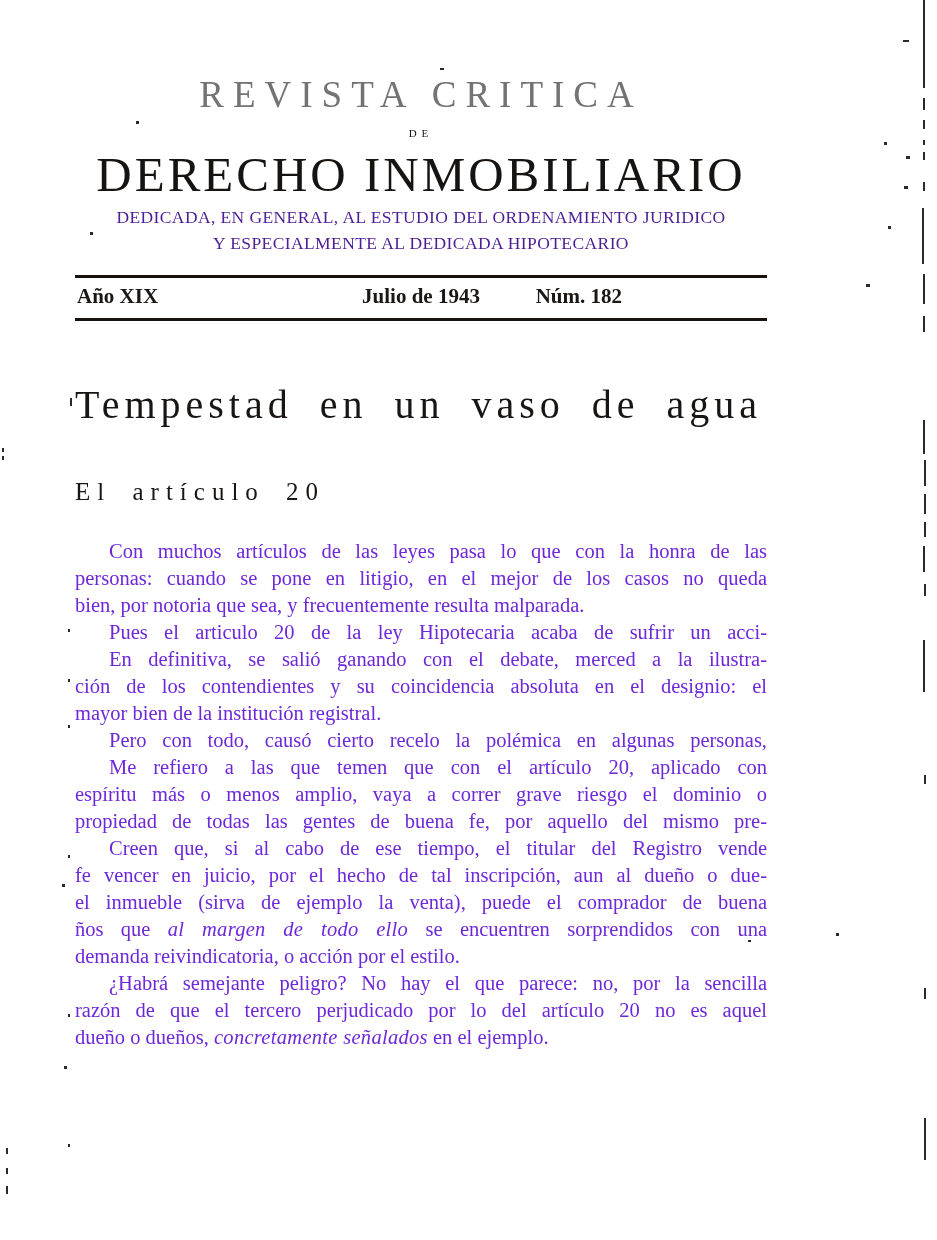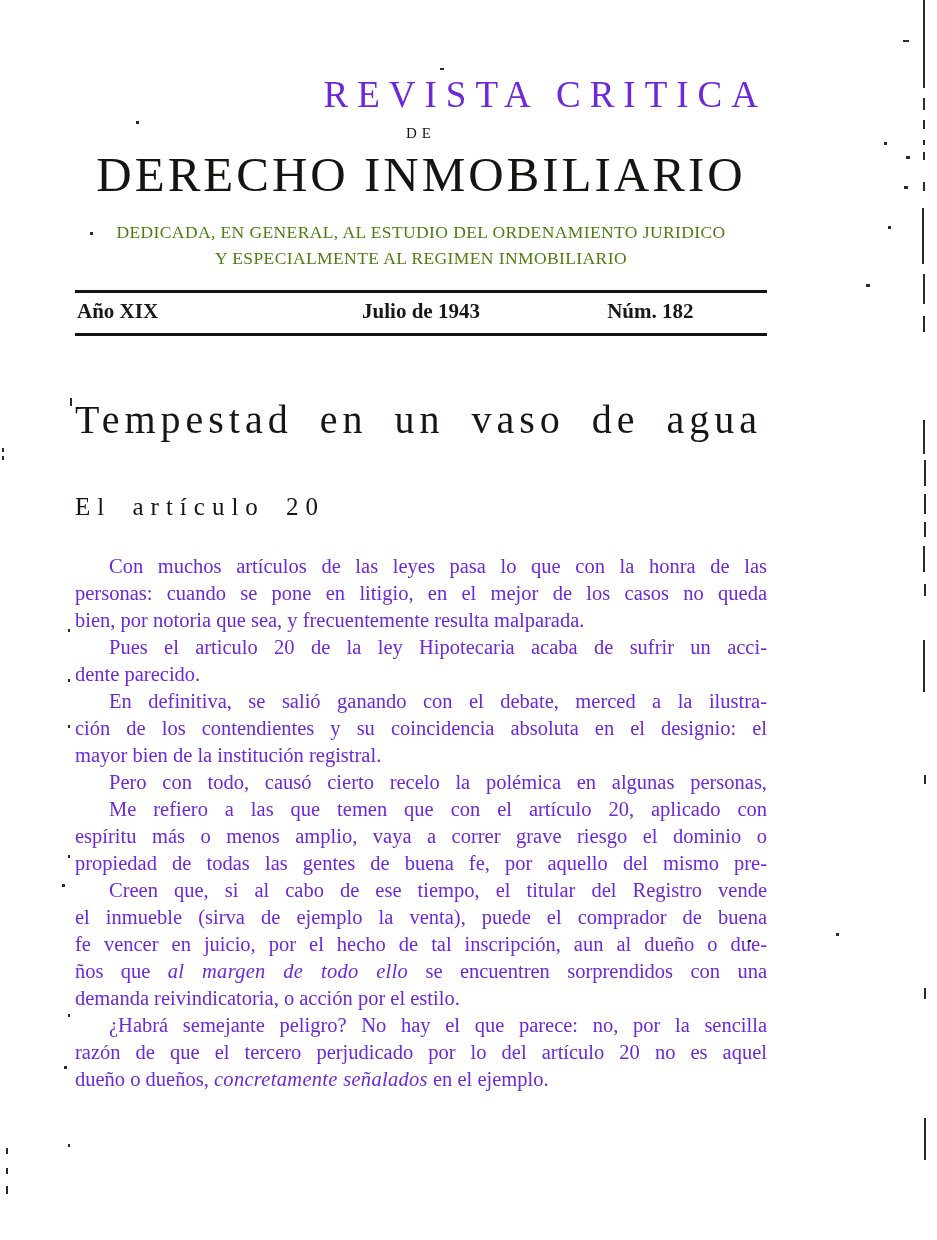--- a/index.html
+++ b/index.html
@@ -16,55 +16,54 @@
   .column {
     position: relative;
     margin-left: 75px;
     width: 692px;
   }
   
   .masthead { padding-top: 76px; text-align: center; }
   .m-title1 {
     font-size: 37px; line-height: 37px;
     letter-spacing: 9px; font-weight: 400;
-    color: #6d28d9;
-    text-align: right;
+    color: #737373;
   }
   .m-de {
     margin-top: 13px;
-    font-size: 15px; line-height: 15px;
+    font-size: 11px; line-height: 15px;
     letter-spacing: 5px;
   }
   .m-title2 {
     margin-top: 9px;
     font-size: 49px; line-height: 50px;
     letter-spacing: 3px; font-weight: 400;
     white-space: nowrap;
     color: #161310;
   }
   .m-ded {
-    margin-top: 19px;
+    margin-top: 4px;
     font-size: 17.5px; line-height: 26px;
     letter-spacing: 0.4px;
-    color: #4d7c0f;
+    color: #4c1d95;
   }
   .issue-bar {
     margin-top: 19px;
     border-top: 3px solid #151210;
     border-bottom: 3px solid #151210;
     display: flex;
     align-items: baseline;
     padding: 6px 2px 9px 2px;
     font-weight: bold;
     font-size: 21px;
   }
   .issue-bar span { flex: 1; }
   .issue-year   { text-align: left; }
   .issue-date   { text-align: center; }
-  .issue-number { text-align: center; }
+  .issue-number { text-align: left; }
   
   .article-title {
     margin: 62px 0 0 0;
     font-size: 40px; line-height: 43px;
     font-weight: 400;
     letter-spacing: 5px;
     word-spacing: 12px;
     white-space: nowrap;
     color: #181512;
   }
@@ -101,59 +100,58 @@
 
 <div class="page">
   <div class="column">
 
     <header class="masthead">
       <div class="m-title1">REVISTA CRITICA</div>
       <div class="m-de">DE</div>
       <div class="m-title2">DERECHO INMOBILIARIO</div>
       <div class="m-ded">
         <div>DEDICADA, EN GENERAL, AL ESTUDIO DEL ORDENAMIENTO JURIDICO</div>
-        <div>Y ESPECIALMENTE AL REGIMEN INMOBILIARIO</div>
+        <div>Y ESPECIALMENTE AL DEDICADA HIPOTECARIO</div>
       </div>
       <div class="issue-bar">
         <span class="issue-year">Año XIX</span>
         <span class="issue-date">Julio de 1943</span>
         <span class="issue-number">Núm. 182</span>
       </div>
     </header>
 
     <main>
       <h1 class="article-title">Tempestad en un vaso de agua</h1>
       <h2 class="article-subtitle">El artículo 20</h2>
       <div class="body-text" id="article-body">
           <div class="paragraph">
             <div class="line first">Con muchos artículos de las leyes pasa lo que con la honra de las</div>
             <div class="line">personas: cuando se pone en litigio, en el mejor de los casos no queda</div>
             <div class="line last">bien, por notoria que sea, y frecuentemente resulta malparada.</div>
           </div>
           <div class="paragraph">
             <div class="line first">Pues el articulo 20 de la ley Hipotecaria acaba de sufrir un acci-</div>
-            <div class="line last">dente parecido.</div>
           </div>
           <div class="paragraph">
             <div class="line first">En definitiva, se salió ganando con el debate, merced a la ilustra-</div>
             <div class="line">ción de los contendientes y su coincidencia absoluta en el designio: el</div>
             <div class="line last">mayor bien de la institución registral.</div>
           </div>
           <div class="paragraph">
             <div class="line first">Pero con todo, causó cierto recelo la polémica en algunas personas,</div>
           </div>
           <div class="paragraph">
             <div class="line first">Me refiero a las que temen que con el artículo 20, aplicado con</div>
             <div class="line">espíritu más o menos amplio, vaya a correr grave riesgo el dominio o</div>
             <div class="line">propiedad de todas las gentes de buena fe, por aquello del mismo pre-</div>
           </div>
           <div class="paragraph">
             <div class="line first">Creen que, si al cabo de ese tiempo, el titular del Registro vende</div>
+            <div class="line">fe vencer en juicio, por el hecho de tal inscripción, aun al dueño o due-</div>
             <div class="line">el inmueble (sirva de ejemplo la venta), puede el comprador de buena</div>
-            <div class="line">fe vencer en juicio, por el hecho de tal inscripción, aun al dueño o due-</div>
             <div class="line">ños que <i>al margen de todo ello</i> se encuentren sorprendidos con una</div>
             <div class="line last">demanda reivindicatoria, o acción por el estilo.</div>
           </div>
           <div class="paragraph">
             <div class="line first">¿Habrá semejante peligro? No hay el que parece: no, por la sencilla</div>
             <div class="line">razón de que el tercero perjudicado por lo del artículo 20 no es aquel</div>
             <div class="line last">dueño o dueños, <i>concretamente señalados</i> en el ejemplo.</div>
           </div>
         </div>
     </main>

